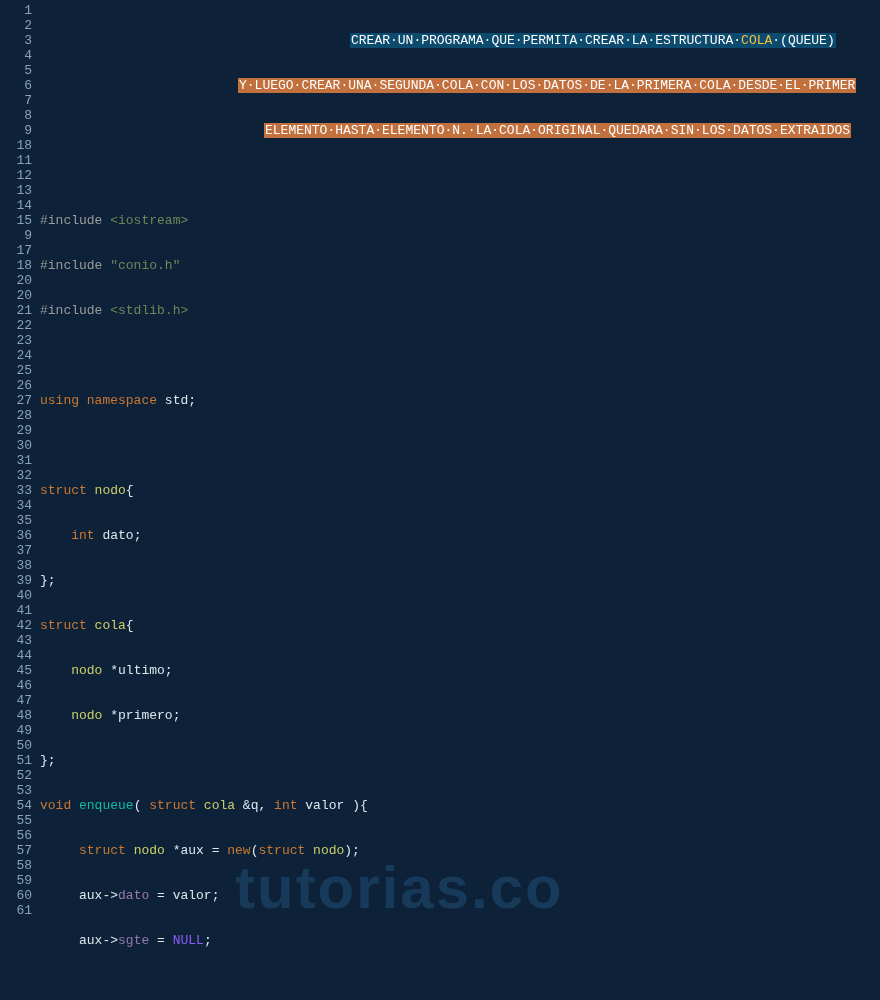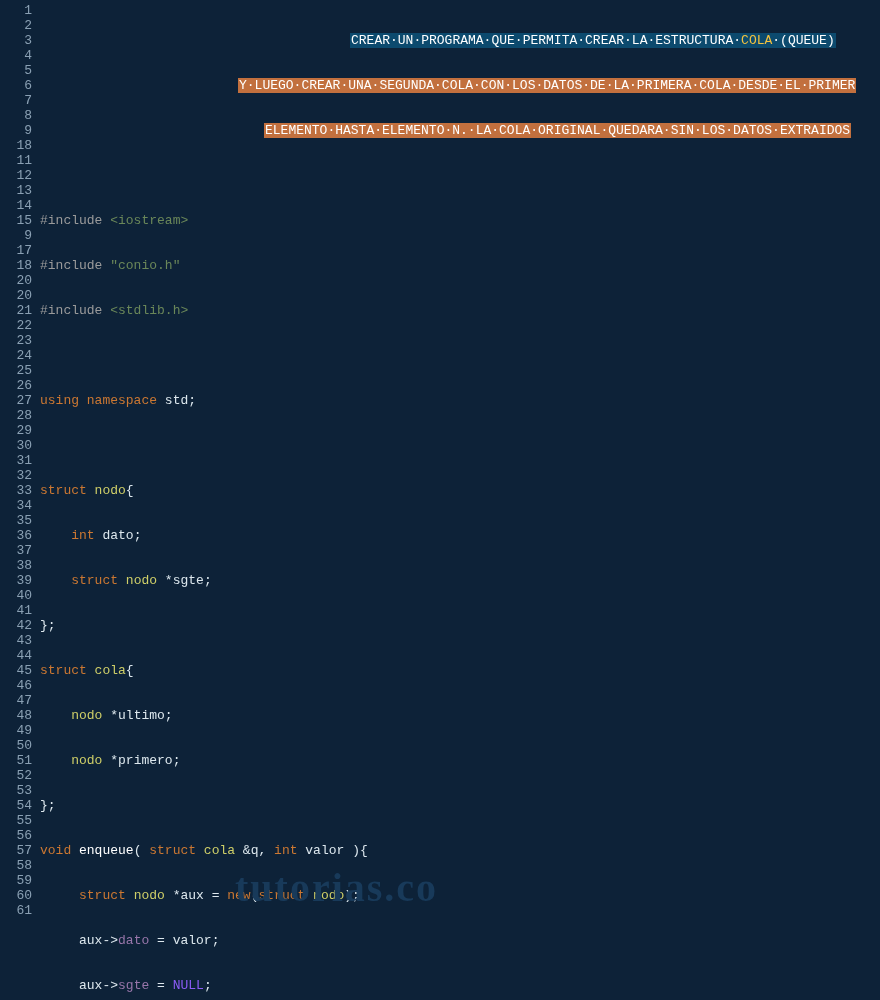--- a/index.html
+++ b/index.html
@@ -11,23 +11,23 @@
   .code .row{height:15px;position:relative}
   .txt{position:relative}
   .hl1{background:#0c4a6e;color:#fff;padding:0 1px}
   .hl2{background:#c2703e;color:#ffffff;padding:0 1px}
   .kw{color:#cc7832}
   .type{color:#cfcf68}
   .str{color:#6a8759}
   .null{color:#8b5cf6}
   .prep{color:#9b9b9b}
   .idhl{color:#f5c23e}
-  .fn{color:#ffffff}
+  .fn{color:#14b8a6}
   .prop{color:#9876aa}
-  .wm{position:absolute;left:235px;top:880px;font-size:40px;font-weight:bold;color:#183a5a;letter-spacing:2px;font-family:Liberation Serif, serif}
+  .wm{position:absolute;left:235px;top:880px;font-size:60px;font-weight:bold;color:#183a5a;letter-spacing:2px;font-family:Liberation Sans, sans-serif}
 </style>
 </head>
 <body>
 
 <div class="editor">
   <div class="gutter" id="gutter">
       <div>1</div>
       <div>2</div>
       <div>3</div>
       <div>4</div>
@@ -95,21 +95,20 @@
     <div class="row"><span class="txt" style="padding-left:224px"><span class="hl2">ELEMENTO·HASTA·ELEMENTO·N.·LA·COLA·ORIGINAL·QUEDARA·SIN·LOS·DATOS·EXTRAIDOS</span></span></div>
     <div class="row"></div>
     <div class="row"><span class="prep">#include </span><span class="str">&lt;iostream&gt;</span></div>
     <div class="row"><span class="prep">#include </span><span class="str">"conio.h"</span></div>
     <div class="row"><span class="prep">#include </span><span class="str">&lt;stdlib.h&gt;</span></div>
     <div class="row"></div>
     <div class="row"><span class="kw">using </span><span class="kw">namespace </span><span>std</span>;</div>
     <div class="row"></div>
     <div class="row"><span class="kw">struct </span><span class="type">nodo</span>{</div>
     <div class="row">    <span class="kw">int </span><span>dato</span>;</div>
-    <div class="row">    <span class="kw">struct </span><span class="type">nodo</span> *<span>sgte</span>;</div>
     <div class="row">};</div>
     <div class="row"><span class="kw">struct </span><span class="type">cola</span>{</div>
     <div class="row">    <span class="type">nodo</span> *<span>ultimo</span>;</div>
     <div class="row">    <span class="type">nodo</span> *<span>primero</span>;</div>
     <div class="row">};</div>
     <div class="row"><span class="kw">void </span><span class="fn">enqueue</span>( <span class="kw">struct </span><span class="type">cola</span> &amp;<span>q</span>, <span class="kw">int </span><span>valor</span> ){</div>
     <div class="row">     <span class="kw">struct </span><span class="type">nodo</span> *<span>aux</span> = <span class="kw">new</span>(<span class="kw">struct </span><span class="type">nodo</span>);</div>
     <div class="row">     <span>aux</span>-&gt;<span class="prop">dato</span> = <span>valor</span>;</div>
     <div class="row">     <span>aux</span>-&gt;<span class="prop">sgte</span> = <span class="null">NULL</span>;</div>
     

